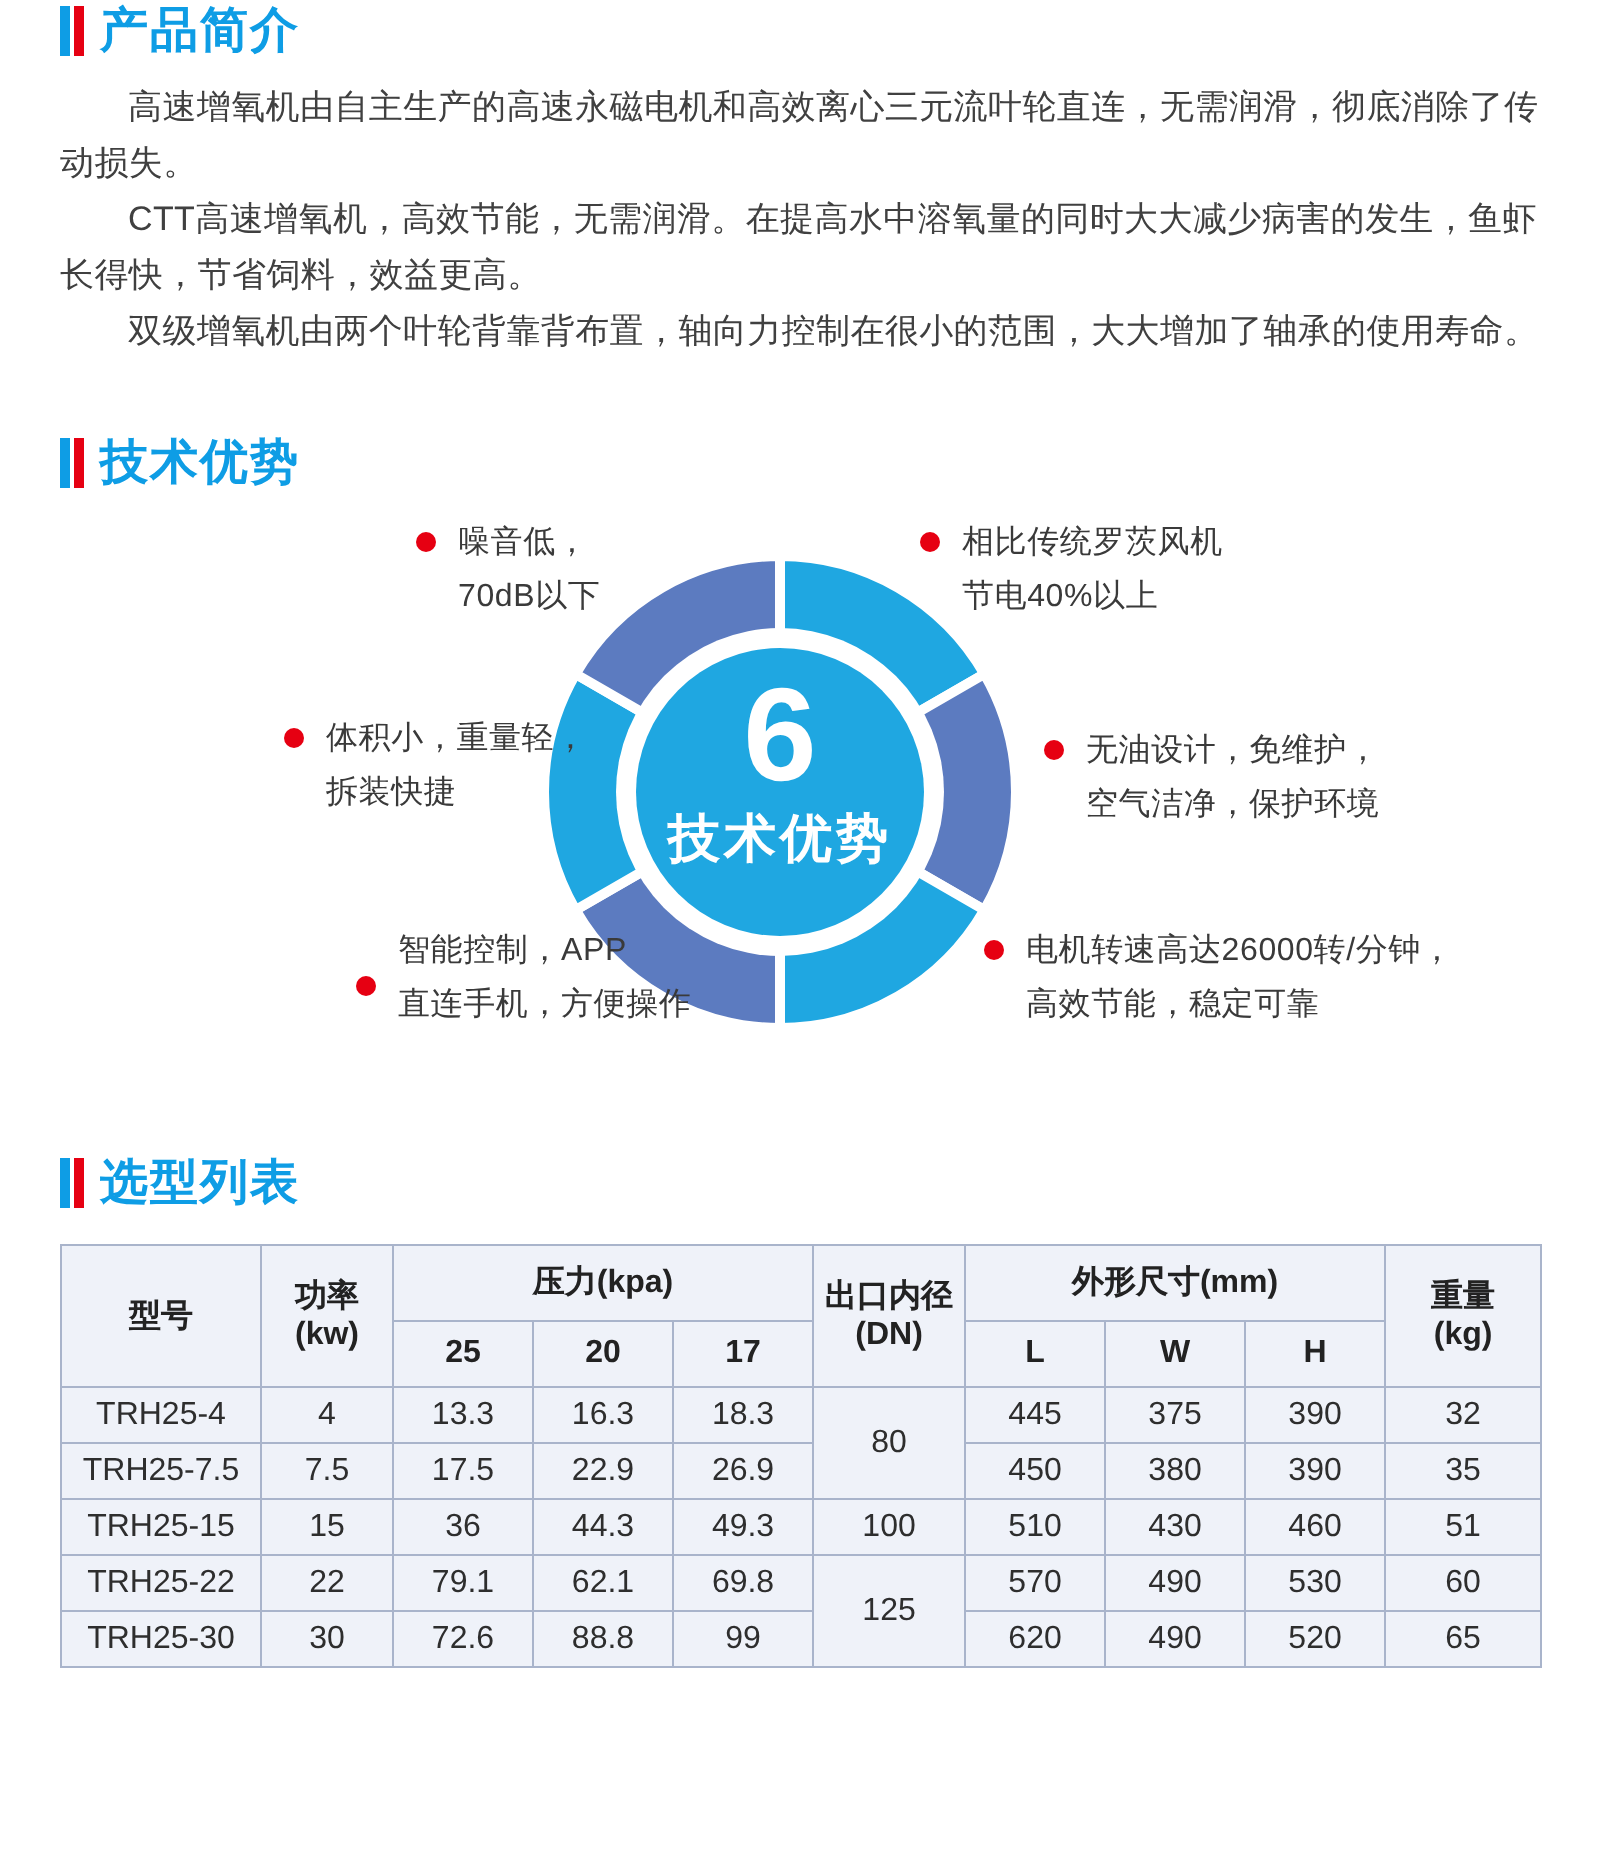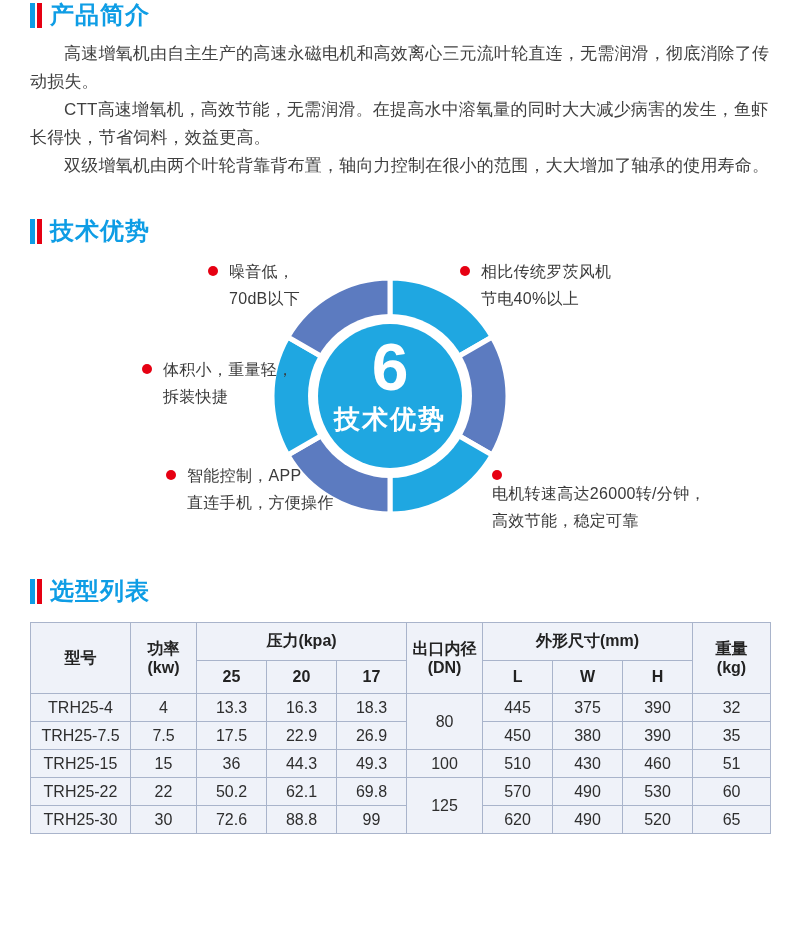--- a/index.html
+++ b/index.html
@@ -91,26 +91,31 @@
       <div class="adv-item" style="left:460px;top:2px;">
         <span class="dot"></span>
         <span class="adv-text">相比传统罗茨风机
 节电40%以上</span>
       </div>
       <div class="adv-item" style="left:142px;top:100px;">
         <span class="dot"></span>
         <span class="adv-text">体积小，重量轻，
 拆装快捷</span>
       </div>
-      <div class="adv-item" style="left:166px;top:206px;">
+      <div class="adv-item" style="left:522px;top:106px;">
+        <span class="dot"></span>
+        <span class="adv-text">无油设计，免维护，
+空气洁净，保护环境</span>
+      </div>
+      <div class="adv-item" style="left:178px;top:206px;align-items:center;">
         <span class="dot"></span>
         <span class="adv-text">智能控制，APP
 直连手机，方便操作</span>
       </div>
-      <div class="adv-item" style="left:492px;top:206px;flex-direction:column;">
+      <div class="adv-item" style="left:492px;top:206px;">
         <span class="dot"></span>
         <span class="adv-text">电机转速高达26000转/分钟，
 高效节能，稳定可靠</span>
       </div>
     </div>
   </section>
 
   <section>
     <div class="sec-title mt-sec">
       <span class="bar bar-blue"></span>
@@ -185,21 +190,21 @@
             <td>49.3</td>
             <td>100</td>
             <td>510</td>
             <td>430</td>
             <td>460</td>
             <td>51</td>
           </tr>
           <tr>
             <td class="model">TRH25-22</td>
             <td>22</td>
-            <td>50.2</td>
+            <td>79.1</td>
             <td>62.1</td>
             <td>69.8</td>
             <td rowspan="2">125</td>
             <td>570</td>
             <td>490</td>
             <td>530</td>
             <td>60</td>
           </tr>
           <tr>
             <td class="model">TRH25-30</td>

